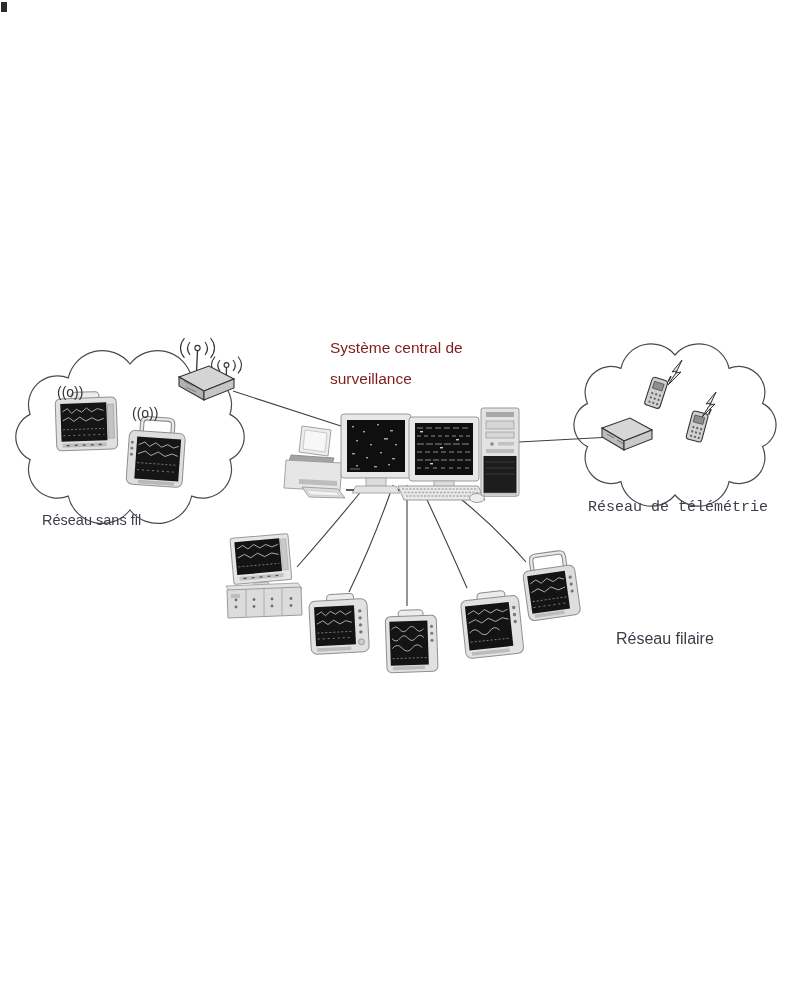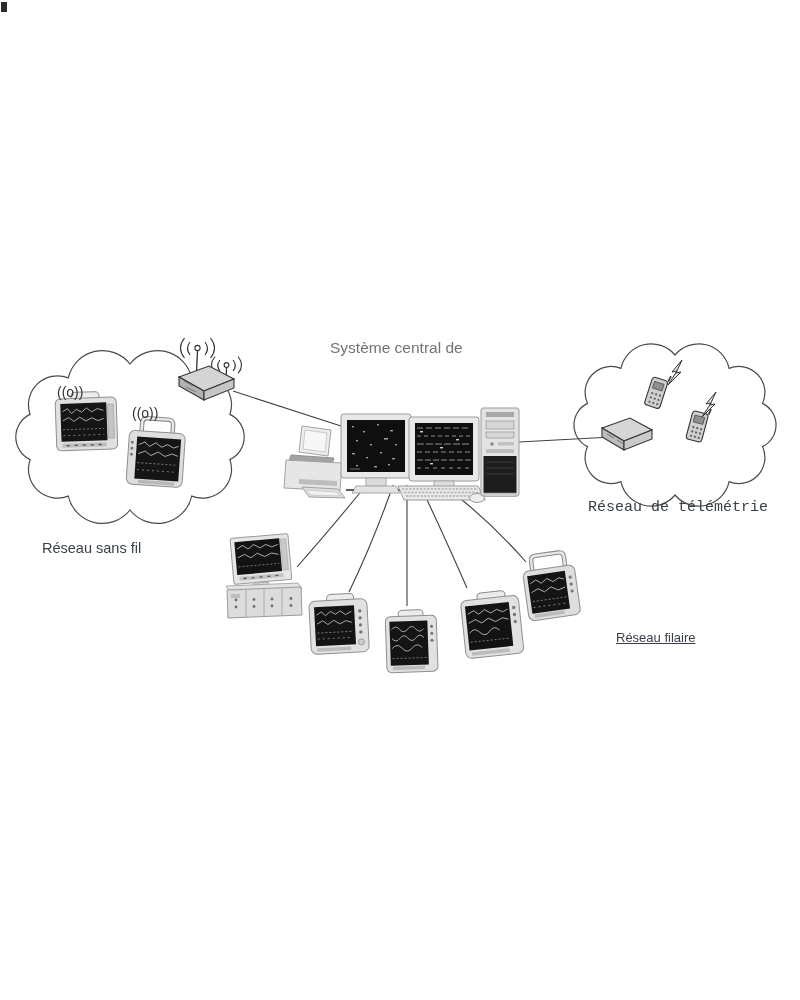--- a/index.html
+++ b/index.html
@@ -13,21 +13,21 @@
   .lbl{
     position:absolute;
     color:#3a4049;
     white-space:nowrap;
   }
   .title{
     position:absolute;
     left:330px;top:332px;
     font-size:15.5px;
     line-height:31px;
-    color:#737373;
+    color:#7f1d1d;
   }
   svg{position:absolute;left:0;top:0;}
   .artifact{
     position:absolute;left:1px;top:2px;width:6px;height:10px;
     background:#2b2b2b;
   }
 </style>
 </head>
 <body>
 
@@ -326,21 +326,22 @@
         <circle cx="572.5" cy="580" r="1.6"></circle>
           <circle cx="572.5" cy="587" r="1.6"></circle>
           <circle cx="572.5" cy="594" r="1.6"></circle>
       </g>
       <rect x="532" y="612" width="30" height="3.5" fill="#bcbcbc"></rect>
     </g>
   </svg>
 
   <div class="title">
     <div>Système central de</div>
+    <div>surveillance</div>
   </div>
 
-  <div class="lbl" style="left:42px;top:512px;font-size:14.5px;margin-top:28px;">Réseau sans fil</div>
+  <div class="lbl" style="left:42px;top:512px;font-size:14.5px;">Réseau sans fil</div>
 
   <div class="lbl" style="left:588px;top:499px;font-size:15px;font-family:Liberation Mono, monospace;">Réseau de télémétrie</div>
 
-  <div class="lbl" style="left:616px;top:630px;font-size:13px;text-decoration:underline;">Réseau filaire</div>
+  <div class="lbl" style="left:616px;top:630px;font-size:16px;">Réseau filaire</div>
 
 </div>
 
 </body></html>

